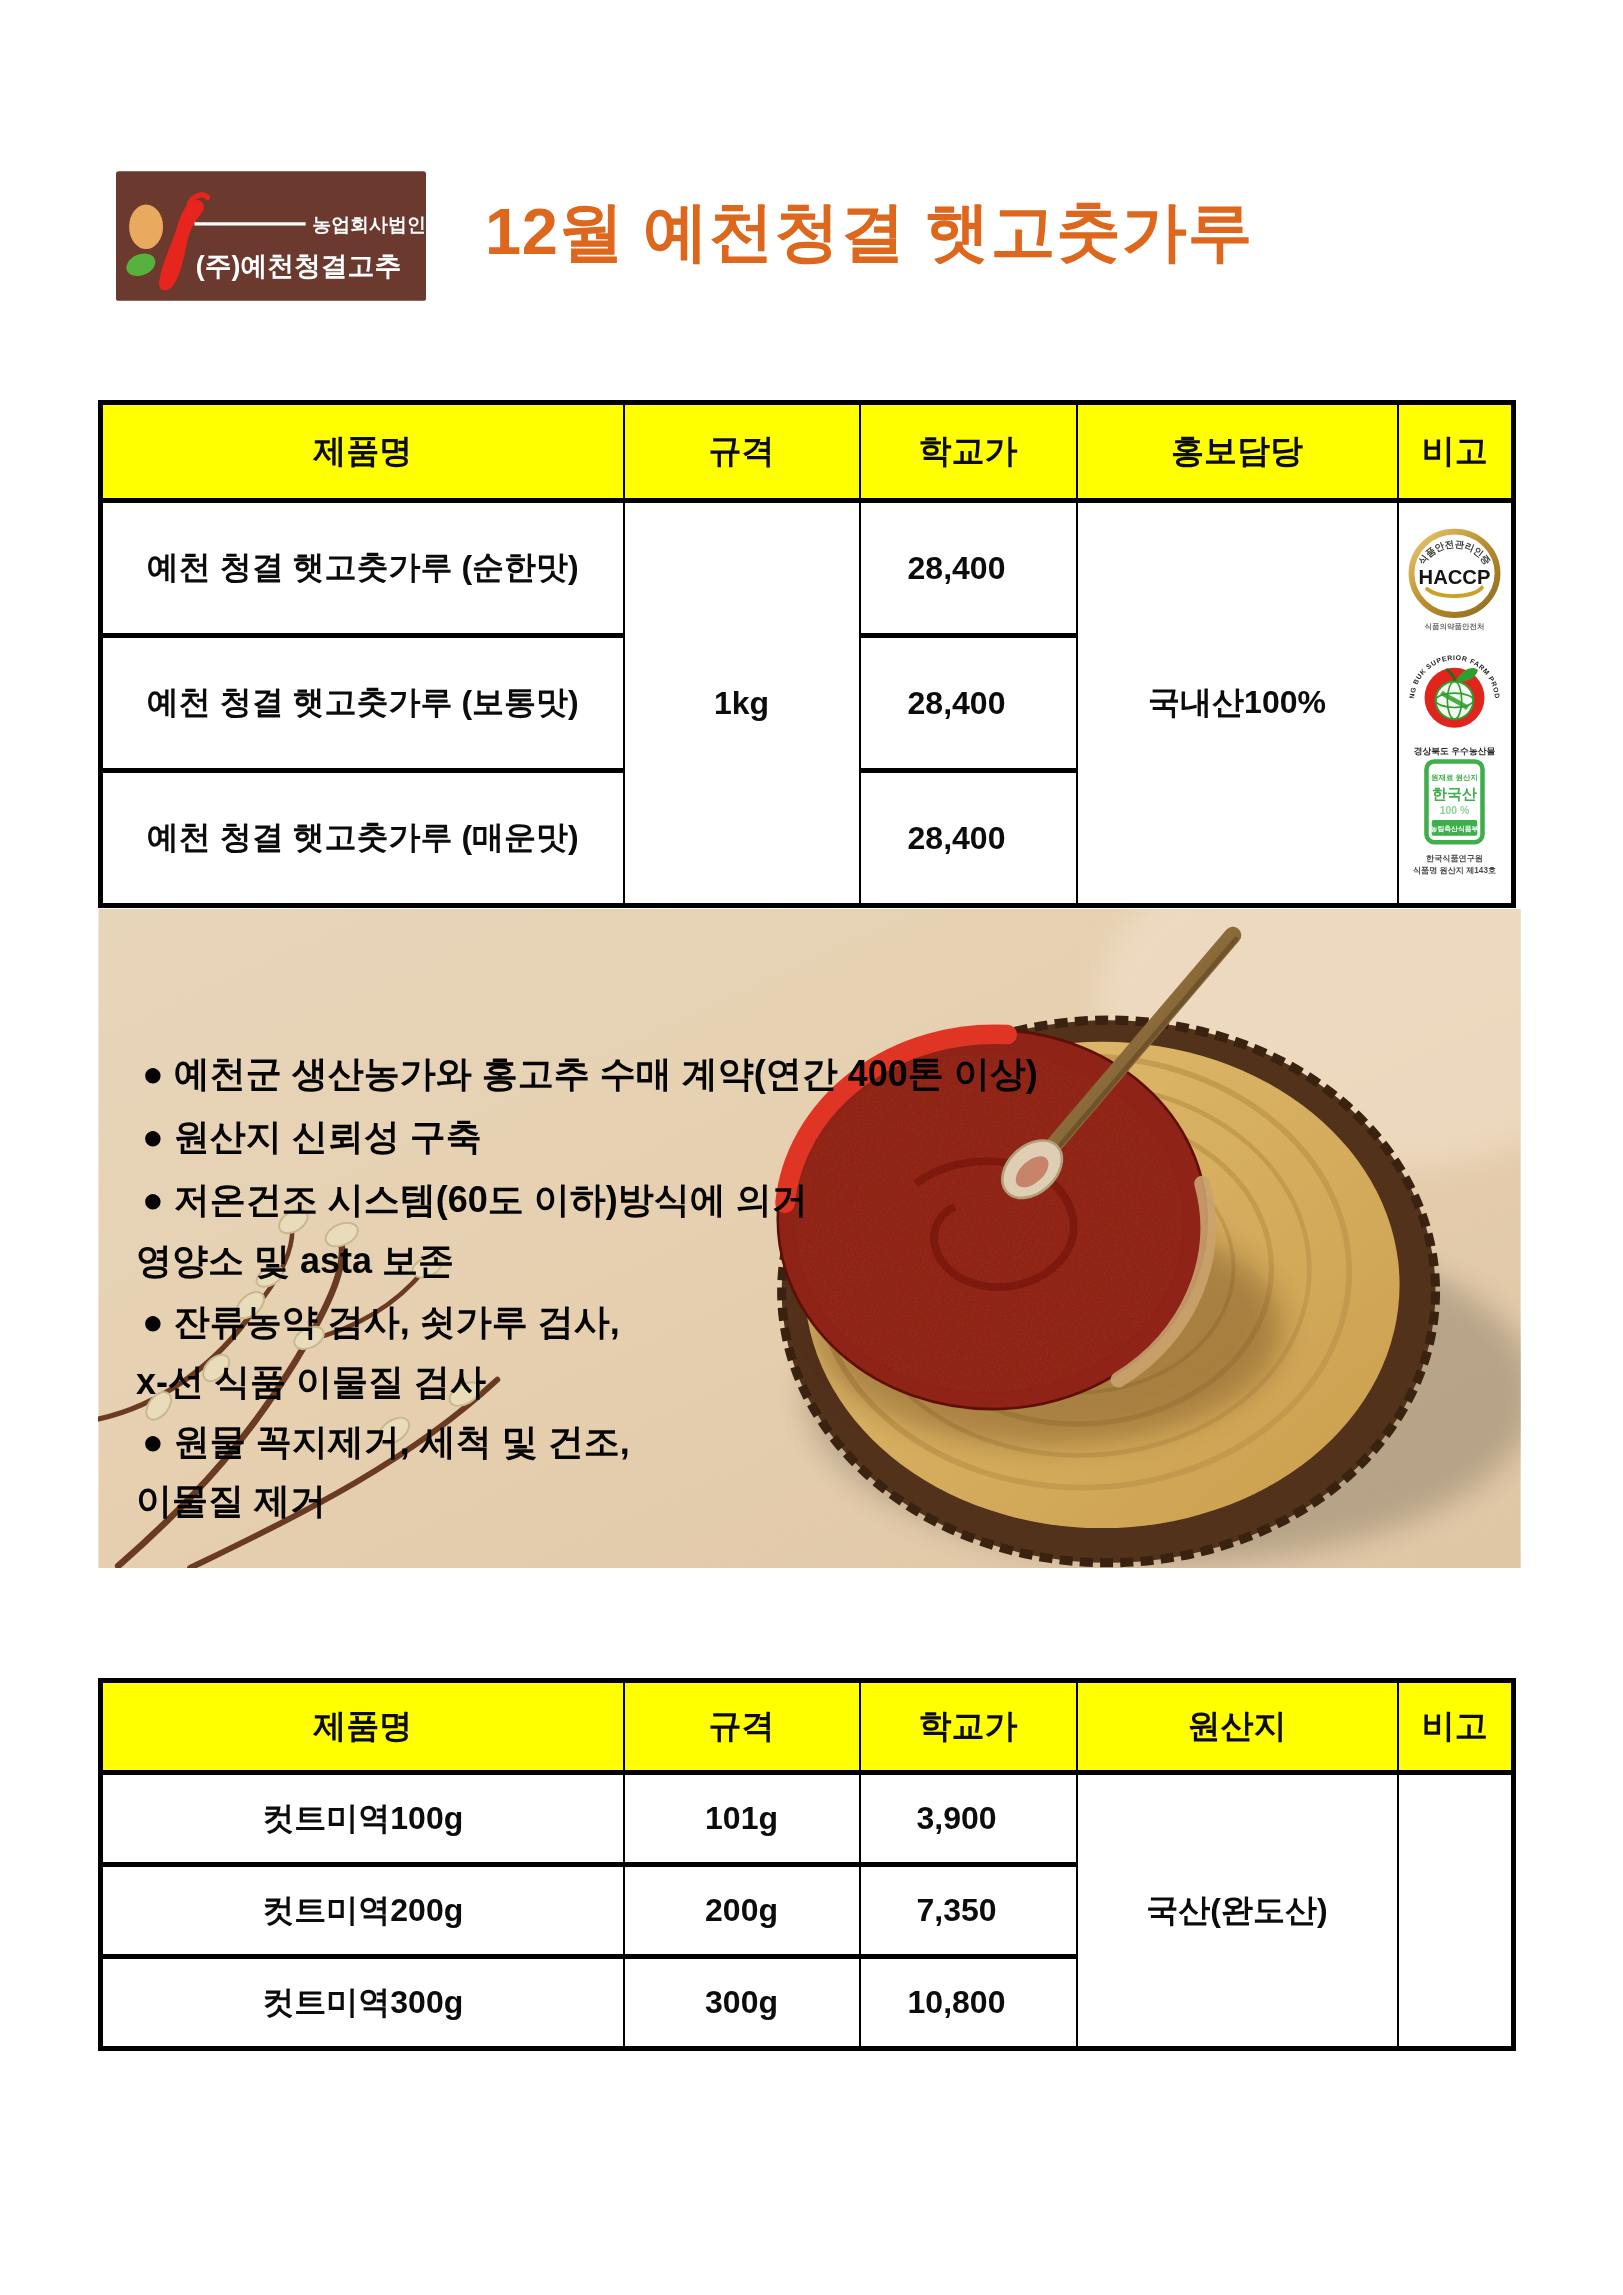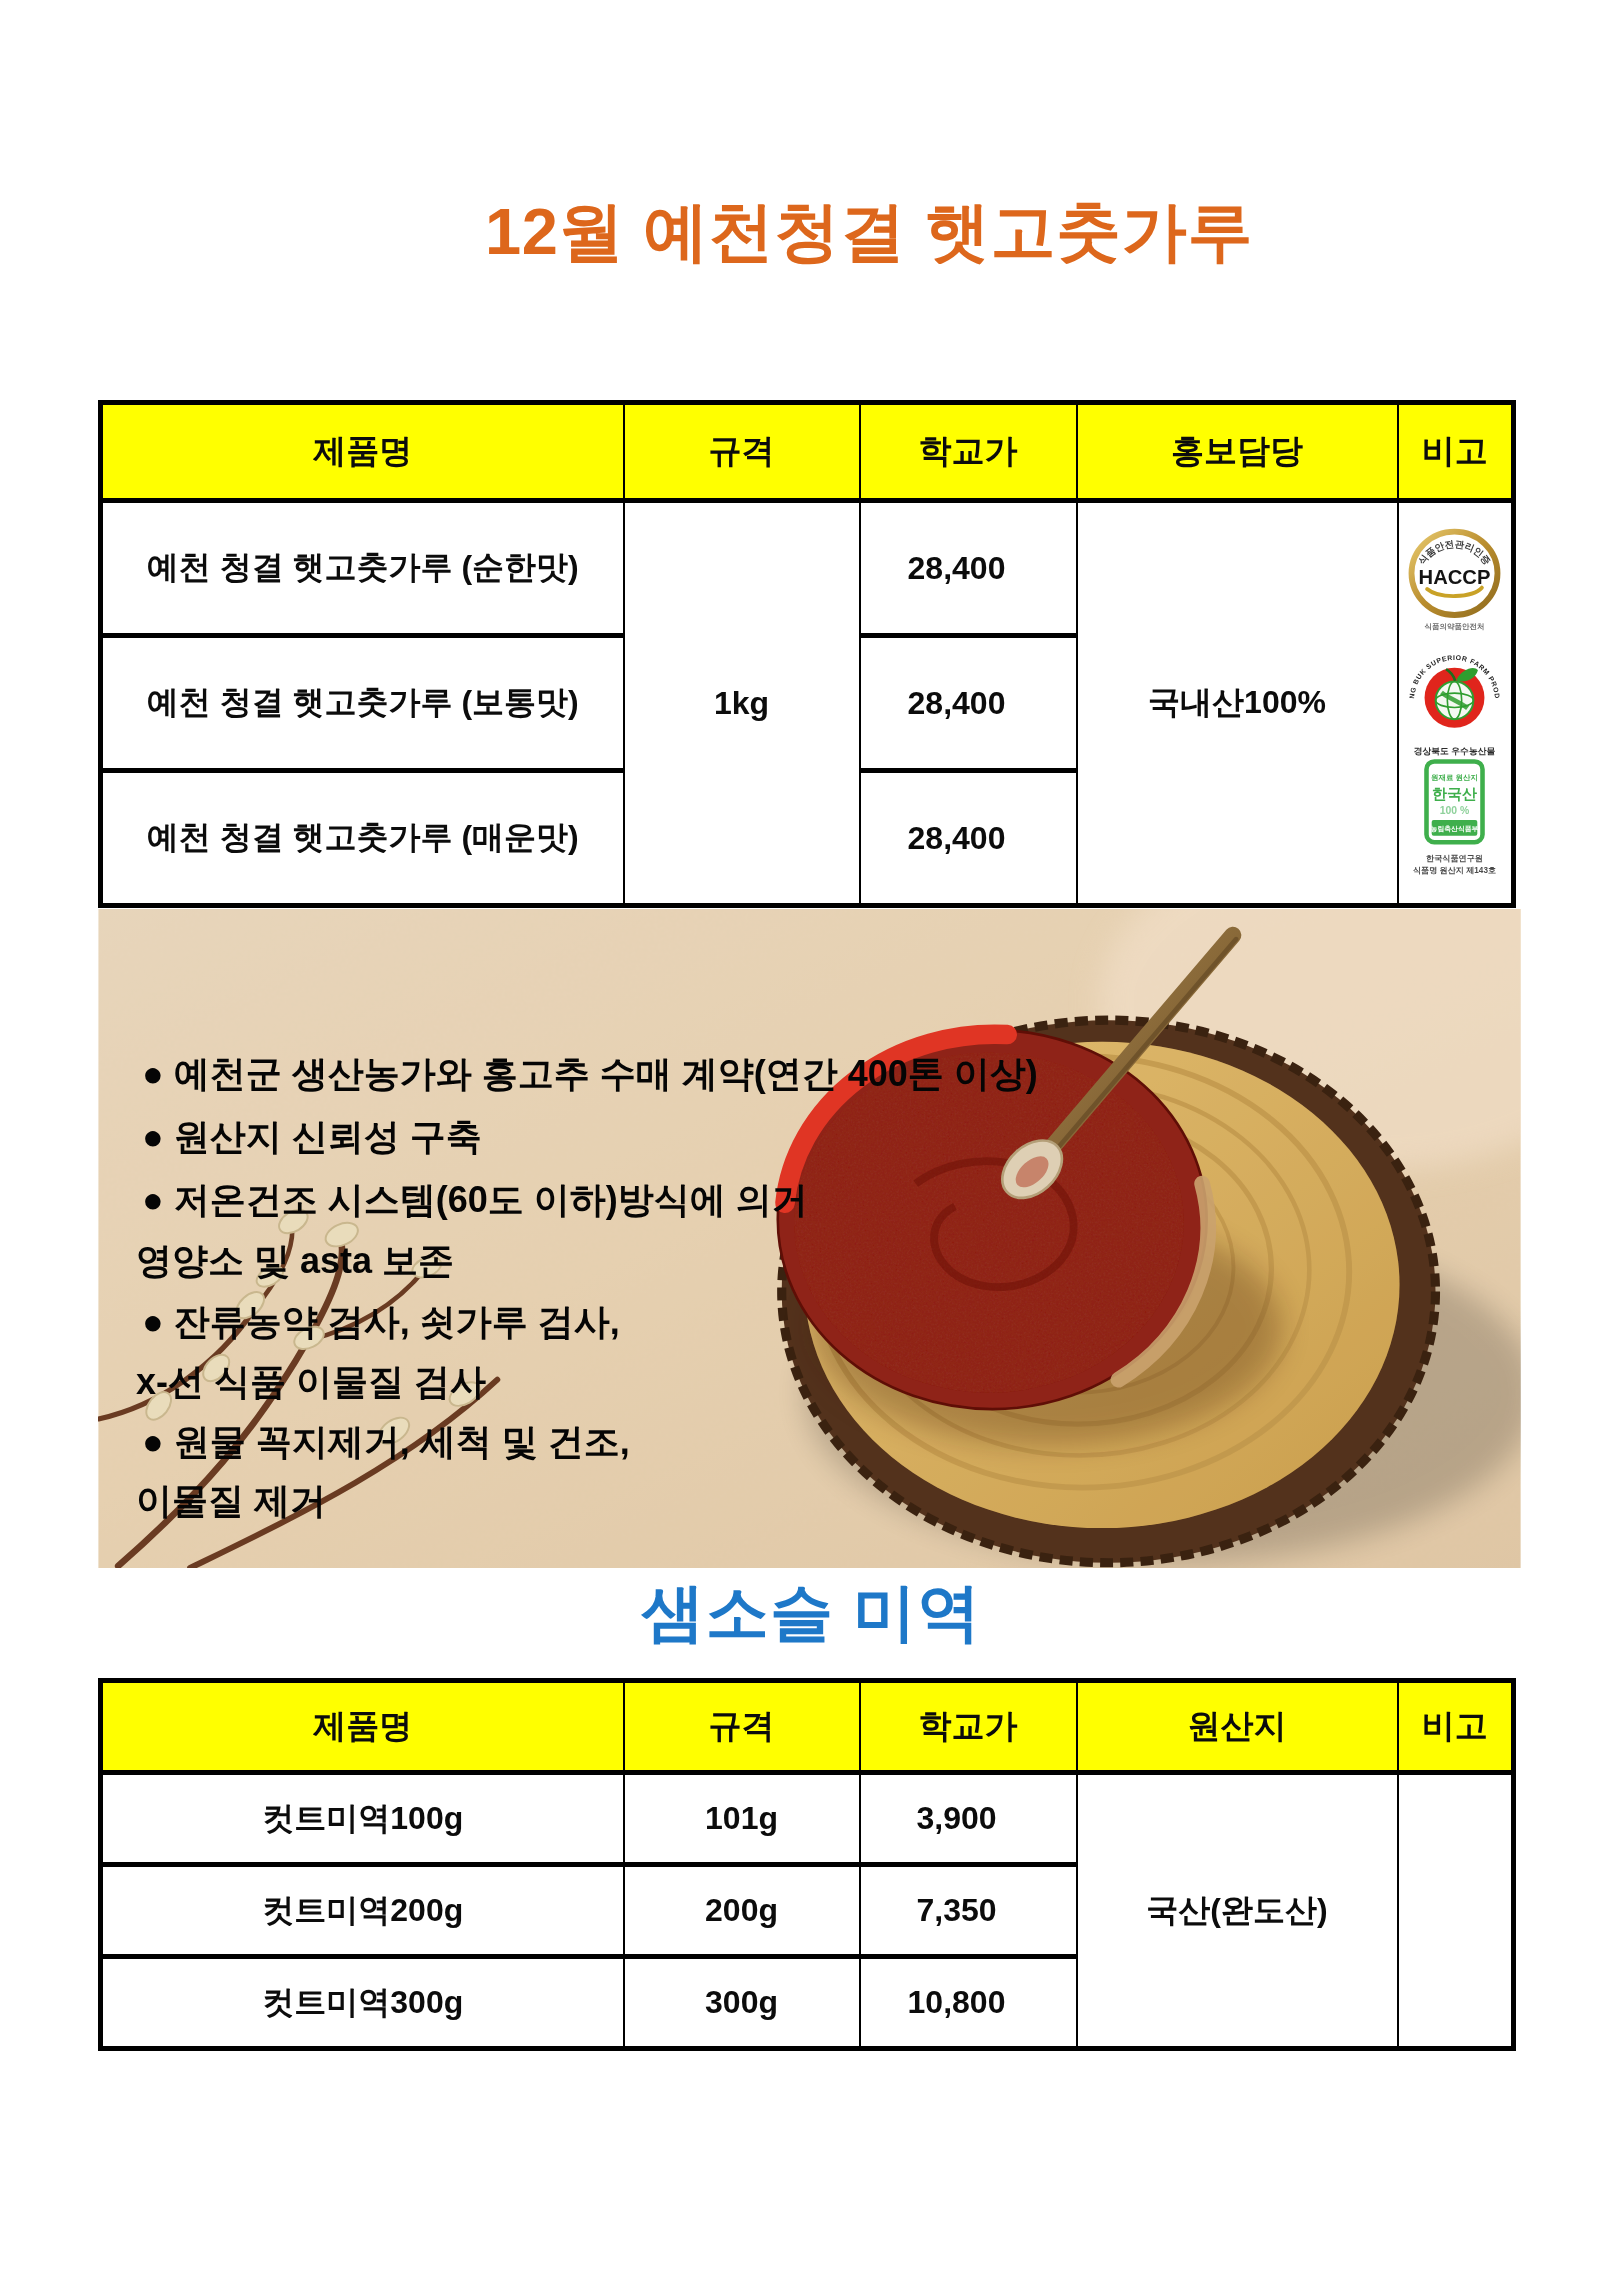--- a/index.html
+++ b/index.html
@@ -54,20 +54,34 @@
   .seaweed-title{position:absolute;left:0;top:1570px;width:1623px;text-align:center;
     font-size:63px;font-weight:800;color:var(--section_blue,#1e78c8);letter-spacing:1.3px;}
 
   .badge-caption{font-weight:700;}
 </style>
 </head>
 <body>
 
 <div class="page">
 
+  <div class="logo-box">
+    <svg width="310" height="130" viewBox="0 0 474 198">
+      <rect x="0" y="0" width="474" height="198" rx="4" fill="#6c392f"></rect>
+      <g>
+        <ellipse cx="46" cy="85" rx="26" ry="34" fill="#e9a95e"></ellipse>
+        <ellipse cx="38" cy="143" rx="23" ry="16" transform="rotate(-22 38 143)" fill="#56b23c"></ellipse>
+        <path d="M112,48 C126,38 140,48 132,62 C123,74 116,84 112,96 C104,124 102,152 88,174 C80,187 63,184 66,168 C71,140 84,114 92,90 C98,70 102,58 112,48 Z" fill="#e8251d"></path>
+        <path d="M112,50 C118,38 132,32 140,40" stroke="#e8251d" stroke-width="8" fill="none" stroke-linecap="round"></path>
+      </g>
+      <rect x="120" y="78" width="170" height="5" fill="#ffffff"></rect>
+      <text x="300" y="92" font-size="29" font-weight="700" fill="#ffffff">농업회사법인</text>
+      <text x="122" y="158" font-size="41" font-weight="800" fill="#ffffff">(주)예천청결고추</text>
+    </svg>
+  </div>
 
   <h1 class="page-title">12월 예천청결 햇고춧가루</h1>
 
   <table class="grid t1">
     <colgroup>
         <col style="width:523px">
         <col style="width:236px">
         <col style="width:217px">
         <col style="width:321px">
         <col style="width:116px">
@@ -243,21 +257,20 @@
     <div class="ph-text ph-l0">● 예천군 생산농가와 홍고추 수매 계약(연간 400톤 이상)</div>
     <div class="ph-text ph-l1">● 원산지 신뢰성 구축</div>
     <div class="ph-text ph-l2">● 저온건조 시스템(60도 이하)방식에 의거</div>
     <div class="ph-text ph-l4">● 잔류농약 검사, 쇳가루 검사,</div>
     <div class="ph-text ph-l3">영양소 및 asta 보존</div>
     <div class="ph-text ph-l5">x-선 식품 이물질 검사</div>
     <div class="ph-text ph-l6">● 원물 꼭지제거, 세척 및 건조,</div>
     <div class="ph-text ph-l7">이물질 제거</div>
   </section>
 
-  <h2 class="seaweed-title">샘소슬 미역</h2>
 
   <table class="grid t2">
     <colgroup>
         <col style="width:523px">
         <col style="width:236px">
         <col style="width:217px">
         <col style="width:321px">
         <col style="width:116px">
       </colgroup>
     <tbody>

